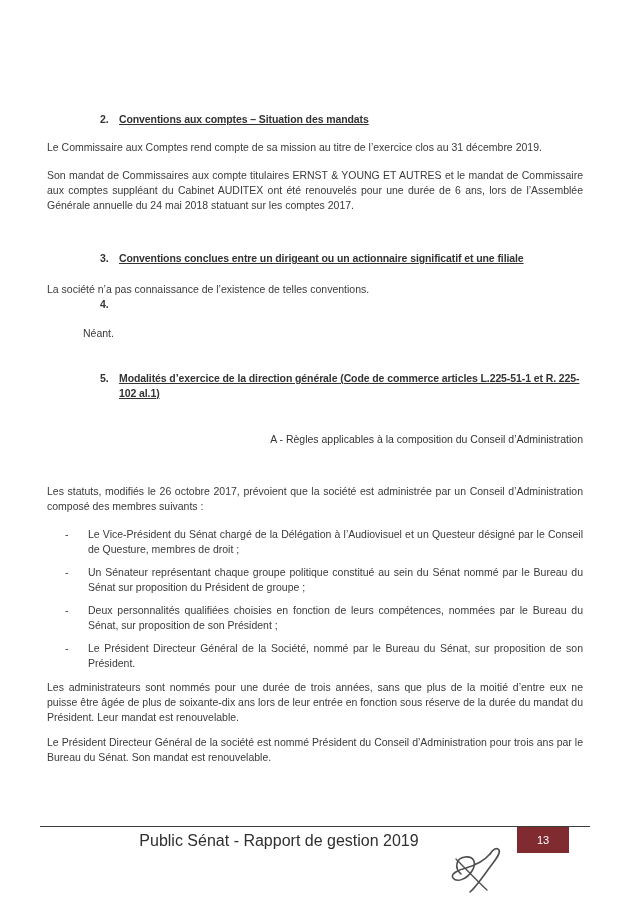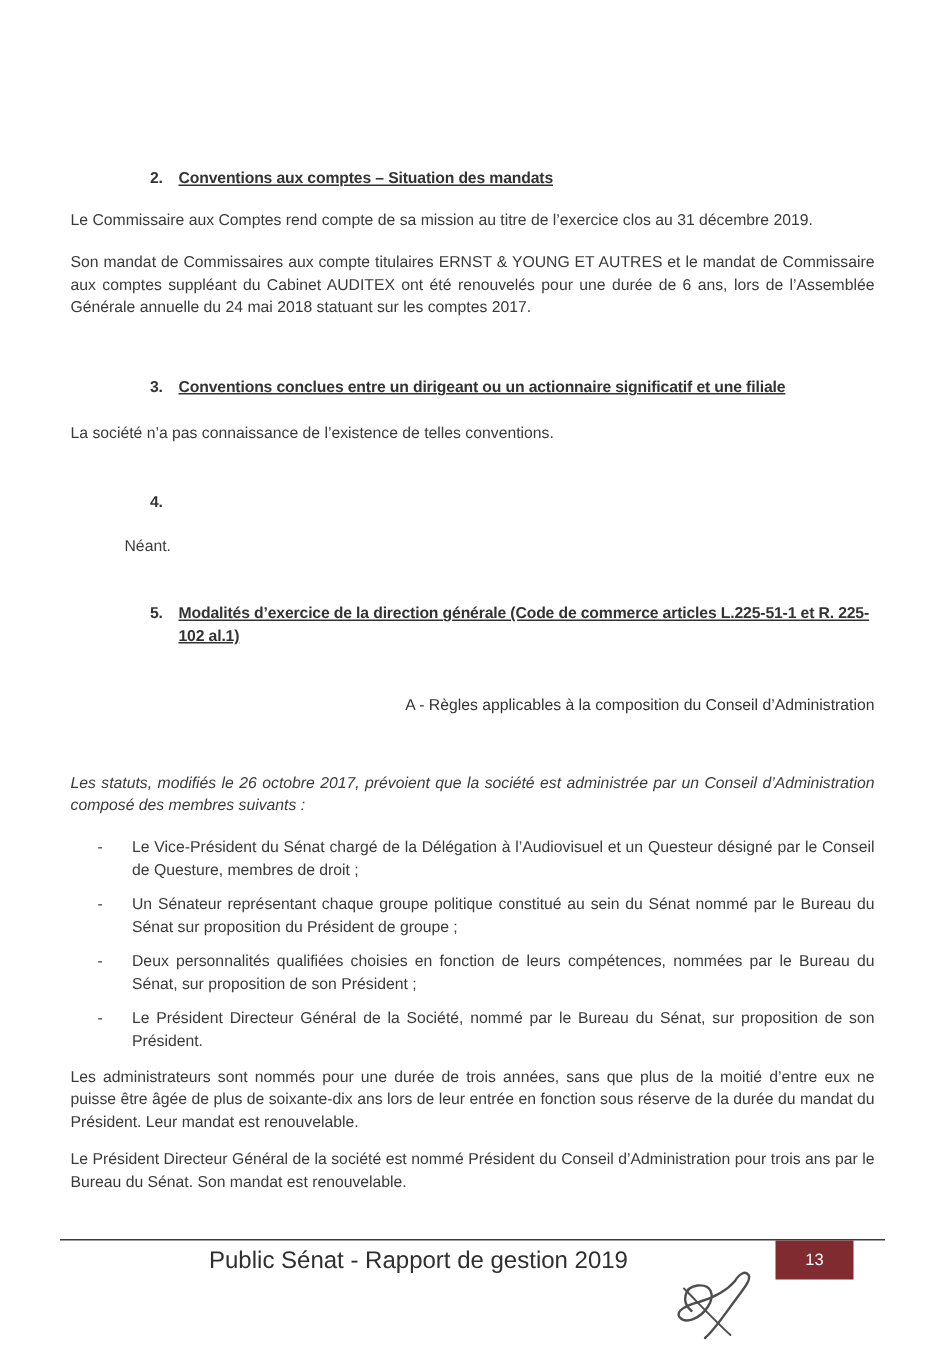--- a/index.html
+++ b/index.html
@@ -33,26 +33,26 @@
     color: #333333;
   }
   .sh .num { flex: 0 0 19px; }
   .sh .title { text-decoration: underline; }
   .subheading { font-weight: normal; text-align: right; color: #333333; }
 
   [data-name="section-2-heading"] { margin-bottom: 13px; }
   [data-name="para-commissaire-mission"] { margin-bottom: 13px; }
   [data-name="para-mandat-renouvele"] { margin-bottom: 38px; }
   [data-name="section-3-heading"] { margin-bottom: 16px; }
-  [data-name="para-conventions"] { margin-bottom: 31px; }
+  [data-name="para-conventions"] { }
   [data-name="section-4-heading"] { margin-bottom: 14px; }
   [data-name="para-neant"] { margin-bottom: 30px; padding-left: 36px; }
   [data-name="section-5-heading"] { margin-bottom: 31px; }
   [data-name="subheading-a"] { margin-bottom: 37px; }
-  [data-name="para-statuts"] { margin-bottom: 13px; font-style: italic; }
+  [data-name="para-statuts"] { margin-bottom: 13px; }
   [data-name="para-administrateurs"] { margin-bottom: 10px; }
 
   .dash-item {
     position: relative;
     padding-left: 41px;
     margin-bottom: 8px;
   }
   .dash-item:last-of-type { margin-bottom: 9px; }
   .dash-item .dash {
     position: absolute;

